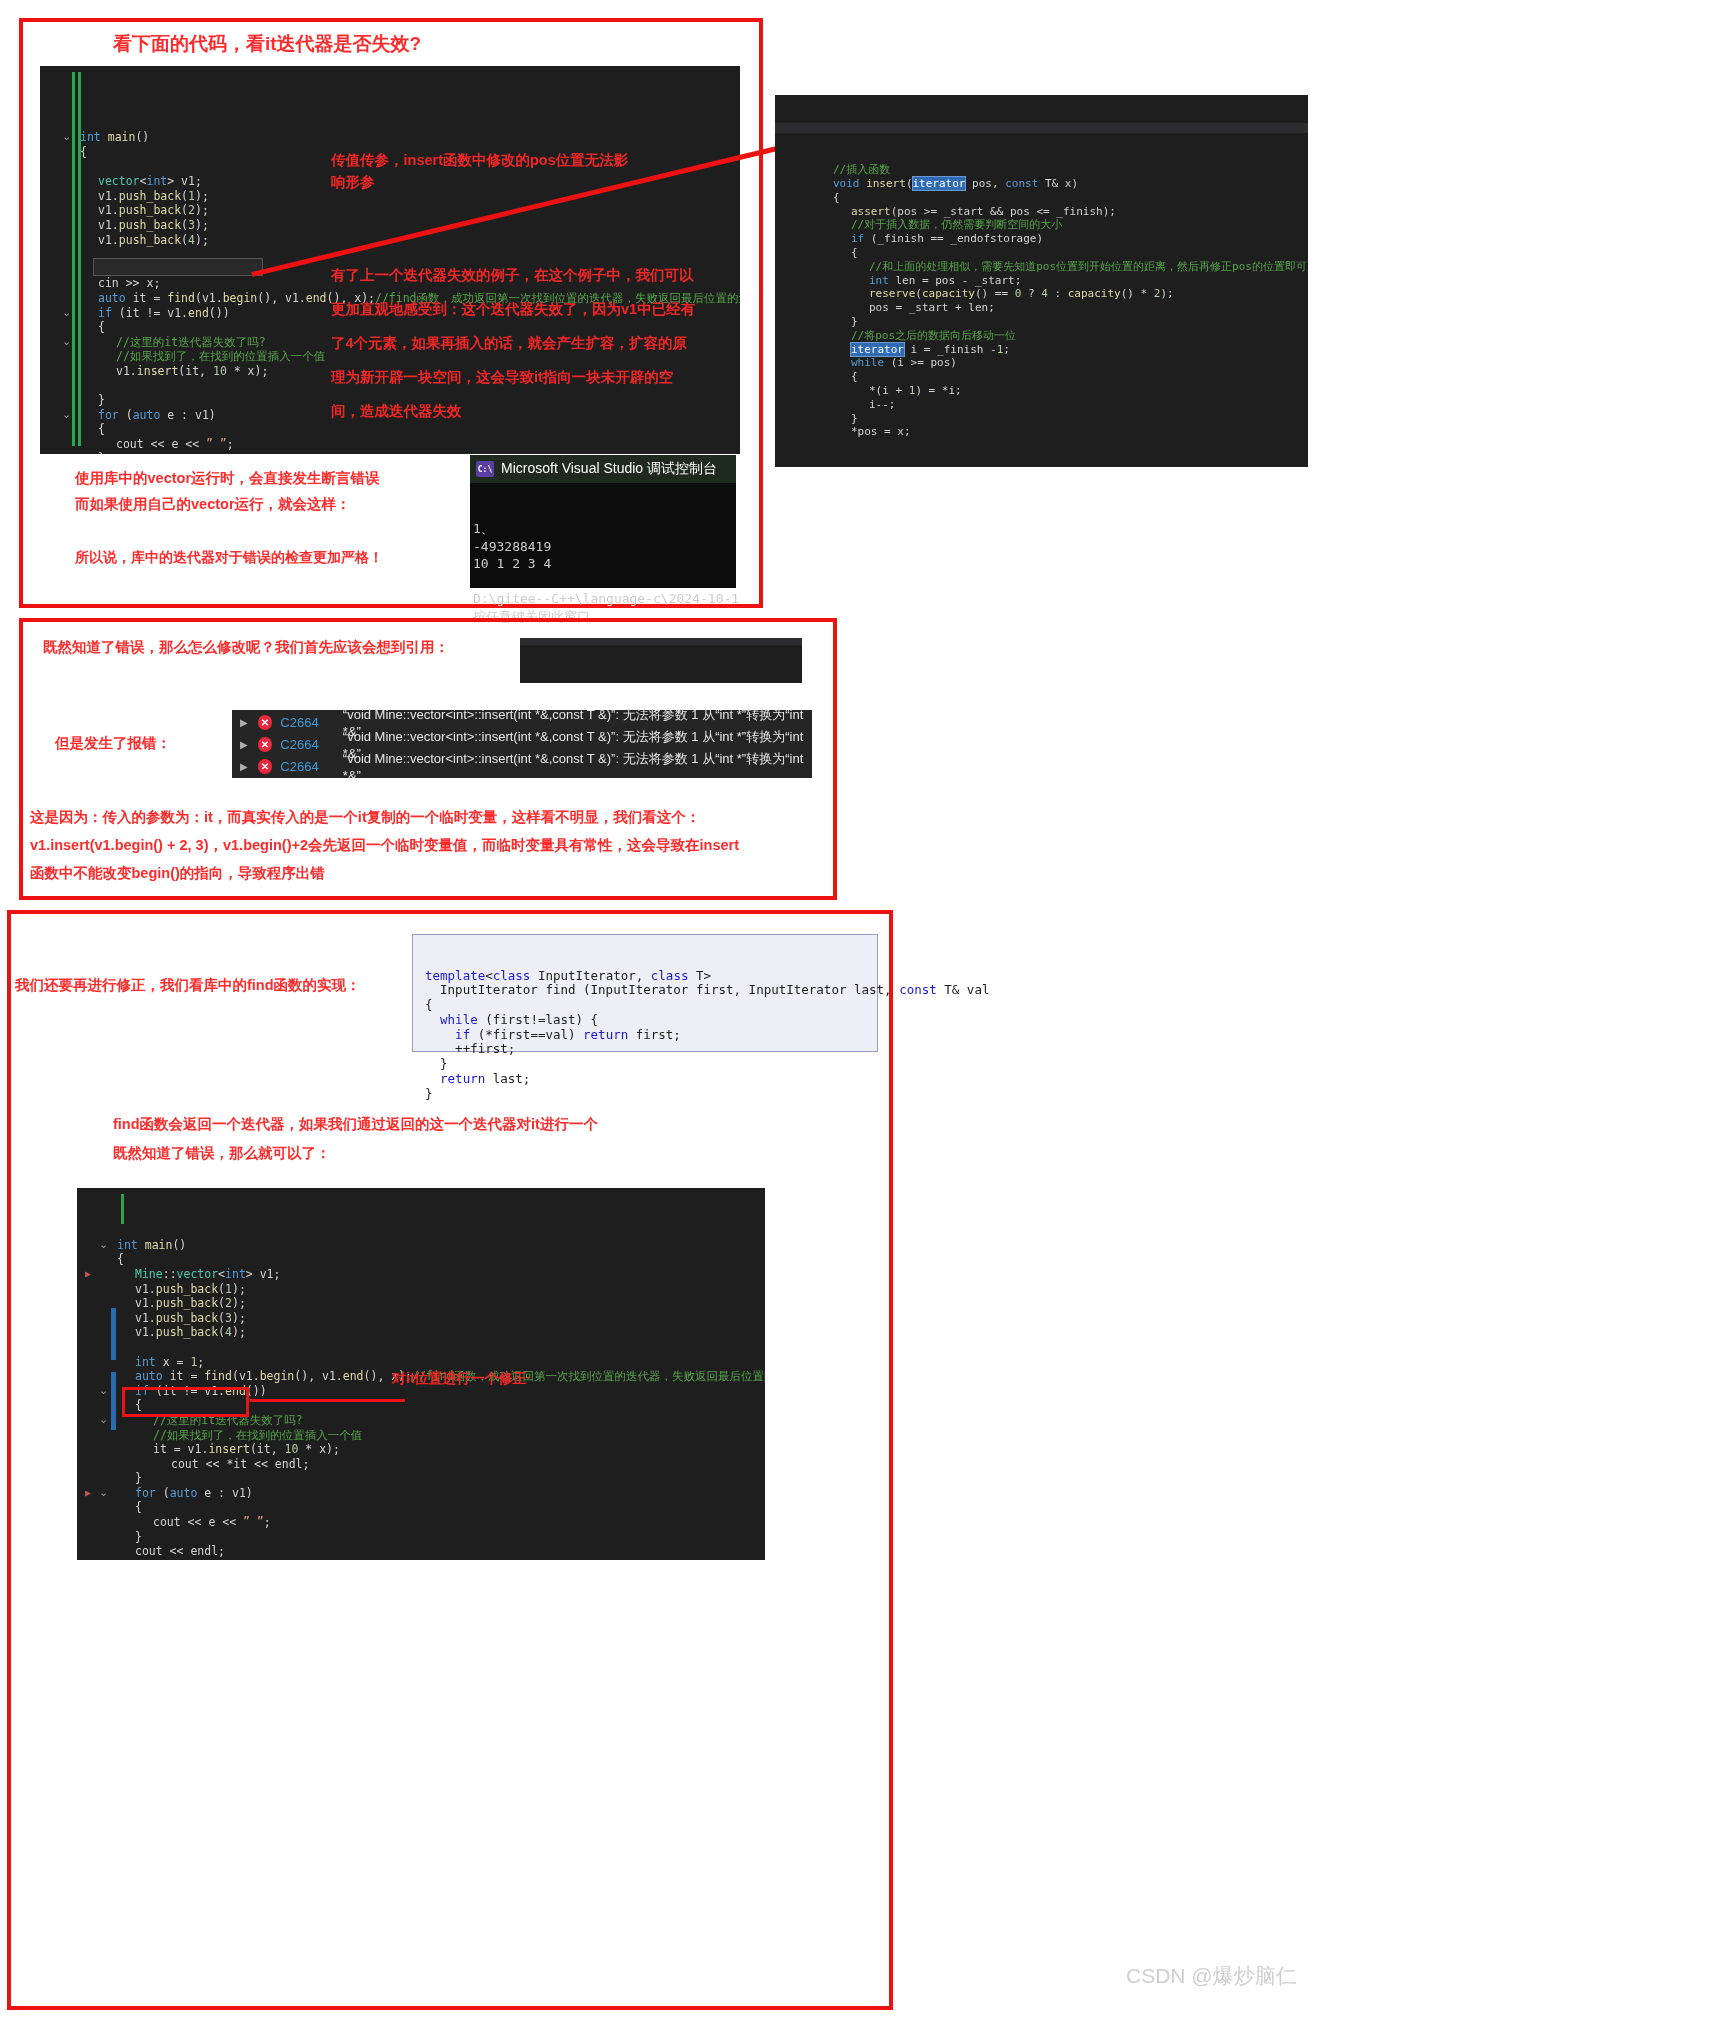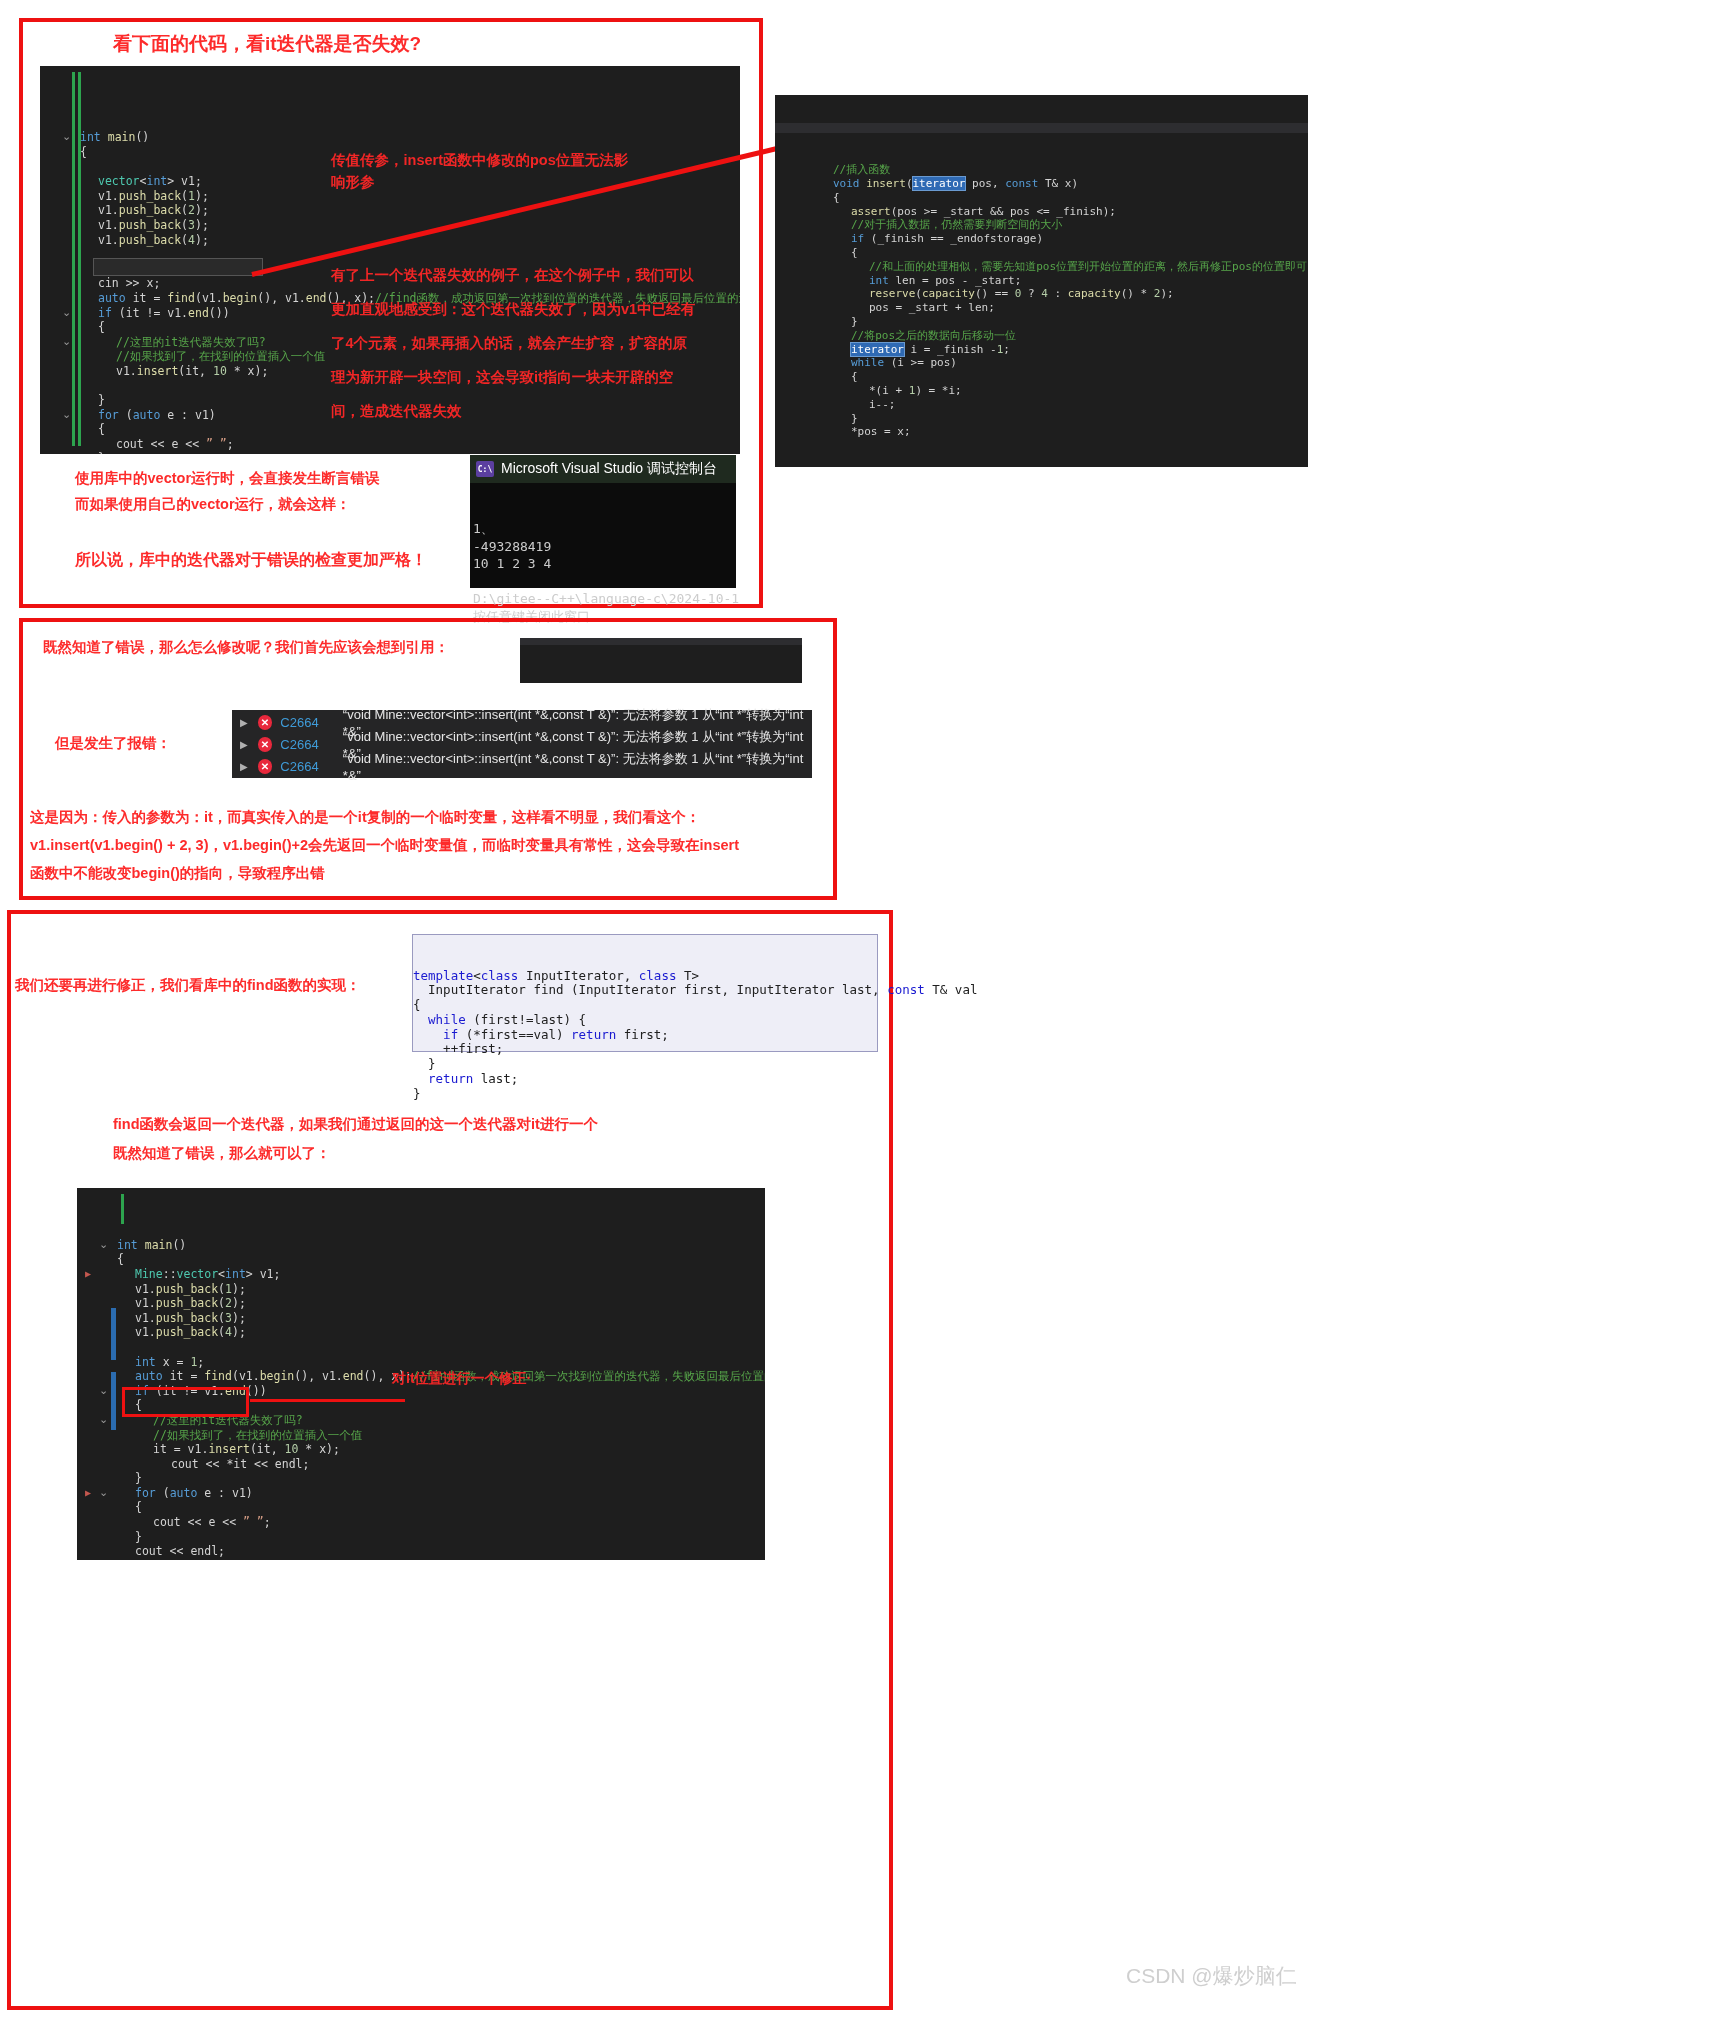--- a/index.html
+++ b/index.html
@@ -89,21 +89,21 @@
 <div class="ann-dark abs" style="left:331px;top:258px;font-size:14.5px;line-height:34px;">有了上一个迭代器失效的例子，在这个例子中，我们可以
 更加直观地感受到：这个迭代器失效了，因为v1中已经有
 了4个元素，如果再插入的话，就会产生扩容，扩容的原
 理为新开辟一块空间，这会导致it指向一块未开辟的空
 间，造成迭代器失效</div>
 
 <div class="arrow" style="left:252px;top:272px;width:630px;height:5px;transform:rotate(-13.5deg);"></div>
 
 <div class="ann abs" style="left:75px;top:465px;font-size:14.5px;line-height:26px;">使用库中的vector运行时，会直接发生断言错误
 而如果使用自己的vector运行，就会这样：</div>
-<div class="ann abs" style="left:75px;top:548px;font-size:16px;">所以说，库中的迭代器对于错误的检查更加严格！</div>
+<div class="ann abs" style="left:75px;top:548px;font-size:14px;font-family:Liberation Serif, serif;">所以说，库中的迭代器对于错误的检查更加严格！</div>
 
 <div class="abs" style="left:470px;top:455px;width:266px;height:133px;">
   <div class="console-title">
     <span class="cmd-ico">C:\</span>
     <span>Microsoft Visual Studio 调试控制台</span>
   </div>
   <div class="console" style="height:105px;font-size:13px;line-height:17.5px;padding:2px 0 0 3px;">
     <div id="console-lines"><div>1、</div><div>-493288419</div><div>10 1 2 3 4</div><div> </div><div>D:\gitee--C++\language-c\2024-10-1</div><div>按任意键关闭此窗口. . .</div></div>
   </div>
 </div>
@@ -148,21 +148,21 @@
 </div>
 
 <div class="ann abs" style="left:30px;top:803px;font-size:14.5px;line-height:28px;">这是因为：传入的参数为：it，而真实传入的是一个it复制的一个临时变量，这样看不明显，我们看这个：
 v1.insert(v1.begin() + 2, 3)，v1.begin()+2会先返回一个临时变量值，而临时变量具有常性，这会导致在insert
 函数中不能改变begin()的指向，导致程序出错</div>
 
 <div class="redbox" style="left:7px;top:910px;width:886px;height:1100px;"></div>
 
 <div class="ann abs" style="left:15px;top:975px;font-size:14.5px;">我们还要再进行修正，我们看库中的find函数的实现：</div>
 
-<div class="refcode abs" style="left:412px;top:934px;width:466px;height:118px;padding:4px 0 0 0;">
+<div class="refcode abs" style="left:412px;top:934px;width:466px;height:118px;padding:4px 0 0 12px;">
   <div id="find-code-lines"><div><span class="kw">template</span>&lt;<span class="kw">class</span> InputIterator, <span class="kw">class</span> T&gt;</div><div>  InputIterator find (InputIterator first, InputIterator last, <span class="kw">const</span> T&amp; val</div><div>{</div><div>  <span class="kw">while</span> (first!=last) {</div><div>    <span class="kw">if</span> (*first==val) <span class="kw">return</span> first;</div><div>    ++first;</div><div>  }</div><div>  <span class="kw">return</span> last;</div><div>}</div></div>
 </div>
 
 <div class="ann abs" style="left:113px;top:1110px;font-size:14.5px;line-height:29px;">find函数会返回一个迭代器，如果我们通过返回的这一个迭代器对it进行一个
 既然知道了错误，那么就可以了：</div>
 
 <div class="code abs" style="left:77px;top:1188px;width:688px;height:372px;font-size:11.5px;line-height:14.6px;padding-top:6px;">
   <div class="greenbar" style="left:44px;top:6px;height:30px;"></div>
   <div id="fixed-code-lines"><div style="position:relative;height:14.6px;padding-left:40px;"><span class="chev" style="position:absolute;left:22px;">⌄</span><span class="kw">int</span> <span class="fn">main</span>()</div><div style="position:relative;height:14.6px;padding-left:40px;">{</div><div style="position:relative;height:14.6px;padding-left:58px;"><span style="position:absolute;left:8px;color:#c4584f;font-size:10px;">▶</span><span class="ty">Mine</span>::<span class="ty">vector</span>&lt;<span class="kw">int</span>&gt; v1;</div><div style="position:relative;height:14.6px;padding-left:58px;">v1.<span class="fn">push_back</span>(<span class="num">1</span>);</div><div style="position:relative;height:14.6px;padding-left:58px;">v1.<span class="fn">push_back</span>(<span class="num">2</span>);</div><div style="position:relative;height:14.6px;padding-left:58px;">v1.<span class="fn">push_back</span>(<span class="num">3</span>);</div><div style="position:relative;height:14.6px;padding-left:58px;">v1.<span class="fn">push_back</span>(<span class="num">4</span>);</div><div style="position:relative;height:14.6px;padding-left:58px;"></div><div style="position:relative;height:14.6px;padding-left:58px;"><span class="kw">int</span> x = <span class="num">1</span>;</div><div style="position:relative;height:14.6px;padding-left:58px;"><span class="kw">auto</span> it = <span class="fn">find</span>(v1.<span class="fn">begin</span>(), v1.<span class="fn">end</span>(), x);<span class="cm">//find函数，成功返回第一次找到位置的迭代器，失败返回最后位置的迭代器</span></div><div style="position:relative;height:14.6px;padding-left:58px;"><span class="chev" style="position:absolute;left:22px;">⌄</span><span class="kw">if</span> (it != v1.<span class="fn">end</span>())</div><div style="position:relative;height:14.6px;padding-left:58px;">{</div><div style="position:relative;height:14.6px;padding-left:76px;"><span class="chev" style="position:absolute;left:22px;">⌄</span><span class="cm">//这里的it迭代器失效了吗?</span></div><div style="position:relative;height:14.6px;padding-left:76px;"><span class="cm">//如果找到了，在找到的位置插入一个值</span></div><div style="position:relative;height:14.6px;padding-left:76px;">it = v1.<span class="fn">insert</span>(it, <span class="num">10</span> * x);</div><div style="position:relative;height:14.6px;padding-left:94px;">cout &lt;&lt; *it &lt;&lt; endl;</div><div style="position:relative;height:14.6px;padding-left:58px;">}</div><div style="position:relative;height:14.6px;padding-left:58px;"><span class="chev" style="position:absolute;left:22px;">⌄</span><span style="position:absolute;left:8px;color:#c4584f;font-size:10px;">▶</span><span class="kw">for</span> (<span class="kw">auto</span> e : v1)</div><div style="position:relative;height:14.6px;padding-left:58px;">{</div><div style="position:relative;height:14.6px;padding-left:76px;">cout &lt;&lt; e &lt;&lt; <span class="str">” ”</span>;</div><div style="position:relative;height:14.6px;padding-left:58px;">}</div><div style="position:relative;height:14.6px;padding-left:58px;">cout &lt;&lt; endl;</div><div style="position:relative;height:14.6px;padding-left:58px;"></div></div>
 </div>

